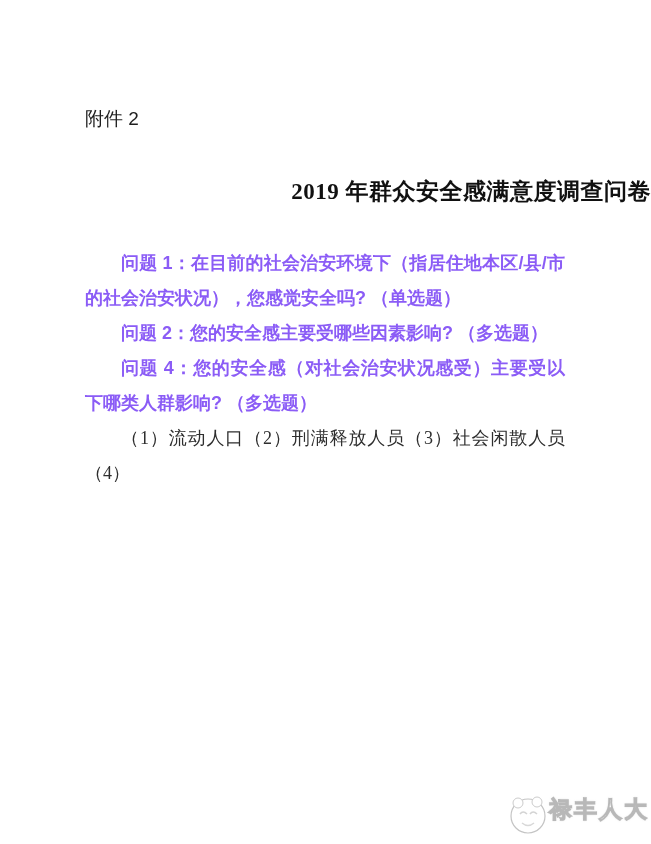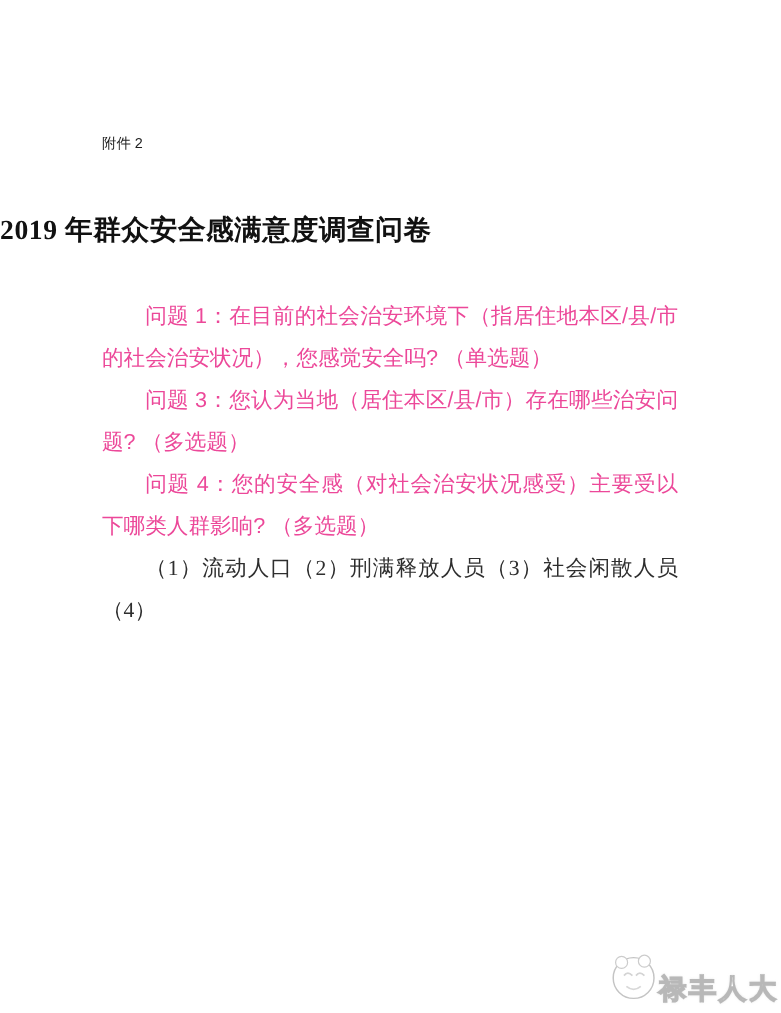--- a/index.html
+++ b/index.html
@@ -11,32 +11,32 @@
     background: #ffffff;
     overflow: hidden;
     font-family: "Liberation Serif", serif;
   }
 
   .attachment-label {
     position: absolute;
     left: 85px;
     top: 108px;
     font-family: "Liberation Sans", sans-serif;
-    font-size: 12px;
+    font-size: 19px;
     line-height: 22px;
     color: #1e1e1e;
   }
 
   .doc-title {
     position: absolute;
     left: 0;
     right: 0;
     top: 176px;
     margin: 0;
-    text-align: left;
+    text-align: right;
     font-family: "Liberation Serif", serif;
     font-weight: bold;
     font-size: 23px;
     letter-spacing: 0.5px;
     color: #111111;
   }
 
   .doc-body {
     position: absolute;
     left: 85px;
@@ -48,36 +48,36 @@
     word-break: break-all;
   }
 
   .doc-body p {
     margin: 0;
     text-indent: 2em;
   }
 
   .question-text {
     font-family: "Liberation Sans", sans-serif;
-    font-weight: normal;
-    color: #ec4899;
+    font-weight: bold;
+    color: #8b5cf6;
   }
 
   .option-text {
     font-family: "Liberation Serif", serif;
     font-weight: normal;
     color: #2e2e2e;
   }
 
   .watermark {
     position: absolute;
     right: 2px;
     bottom: 4px;
     display: flex;
-    align-items: flex-end;
+    align-items: flex-start;
     gap: 1px;
     pointer-events: none;
   }
 
   .wm-logo { display: block; }
 
   .wm-text {
     font-family: "Liberation Sans", sans-serif;
     font-weight: bold;
     font-size: 23px;
@@ -93,22 +93,22 @@
 <div class="page">
 
   <div class="attachment-label">附件 2</div>
 
   <h1 class="doc-title">2019 年群众安全感满意度调查问卷</h1>
 
   <div class="doc-body">
 
     <p class="question-text">问题 1：在目前的社会治安环境下（指居住地本区/县/市的社会治安状况），您感觉安全吗? （单选题）</p>
 
+    <p class="question-text">问题 2：您的安全感主要受哪些因素影响? （多选题）</p>
 
-    <p class="question-text">问题 3：您认为当地（居住本区/县/市）存在哪些治安问题? （多选题）</p>
 
     <p class="question-text">问题 4：您的安全感（对社会治安状况感受）主要受以下哪类人群影响? （多选题）</p>
     <p class="option-text">（1）流动人口（2）刑满释放人员（3）社会闲散人员（4）</p>
 
   </div>
 
   <div class="watermark">
     <span class="wm-logo">
       <svg width="40" height="42" viewBox="0 0 40 42">
         <circle cx="20" cy="22" r="17" fill="#ffffff" stroke="#c4c4c4" stroke-width="1.2"></circle>

